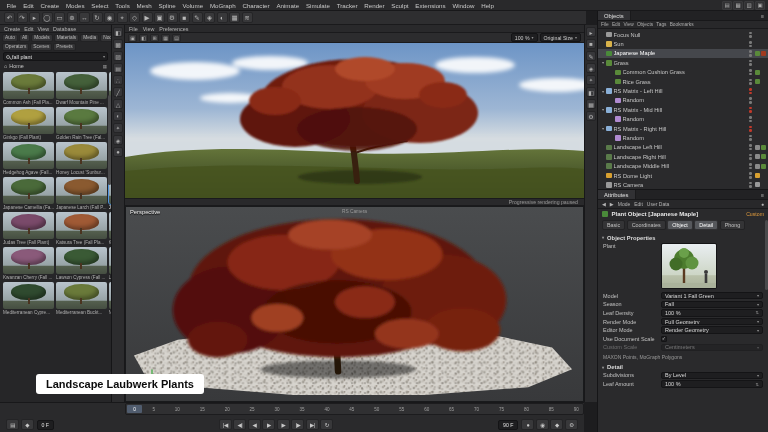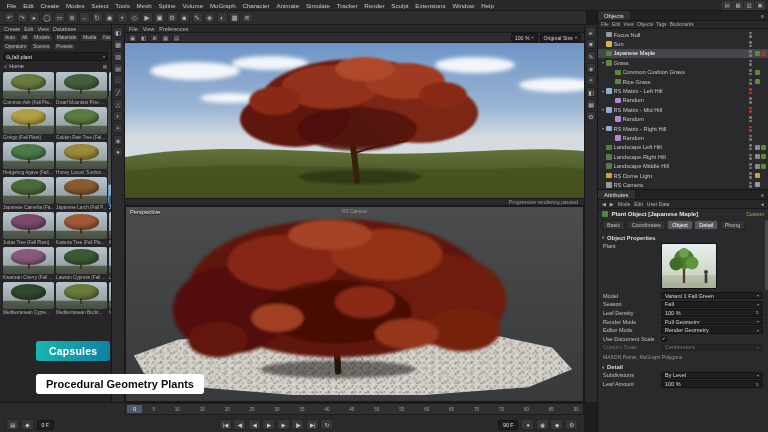--- a/index.html
+++ b/index.html
@@ -944,15 +944,14 @@
       <span class="grp">
 
       <span class="trbtn">●</span>
           <span class="trbtn">◉</span>
           <span class="trbtn">◆</span>
           <span class="trbtn">⚙</span>
         </span>
     </div>
   </div>
 
-  <div id="badge">Capsules</div>
-  <div id="vtitle">Procedural Geometry Plants</div>
+  <div id="vtitle">Landscape Laubwerk Plants</div>
 </div>
 
 </body></html>

